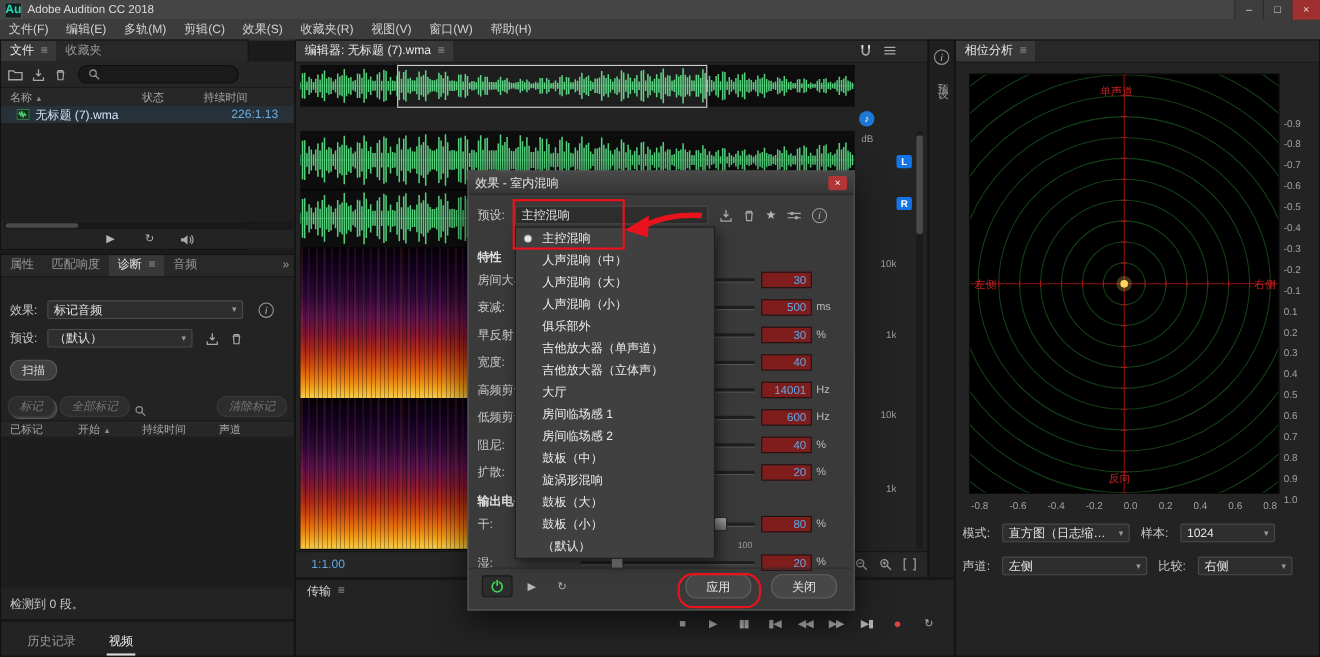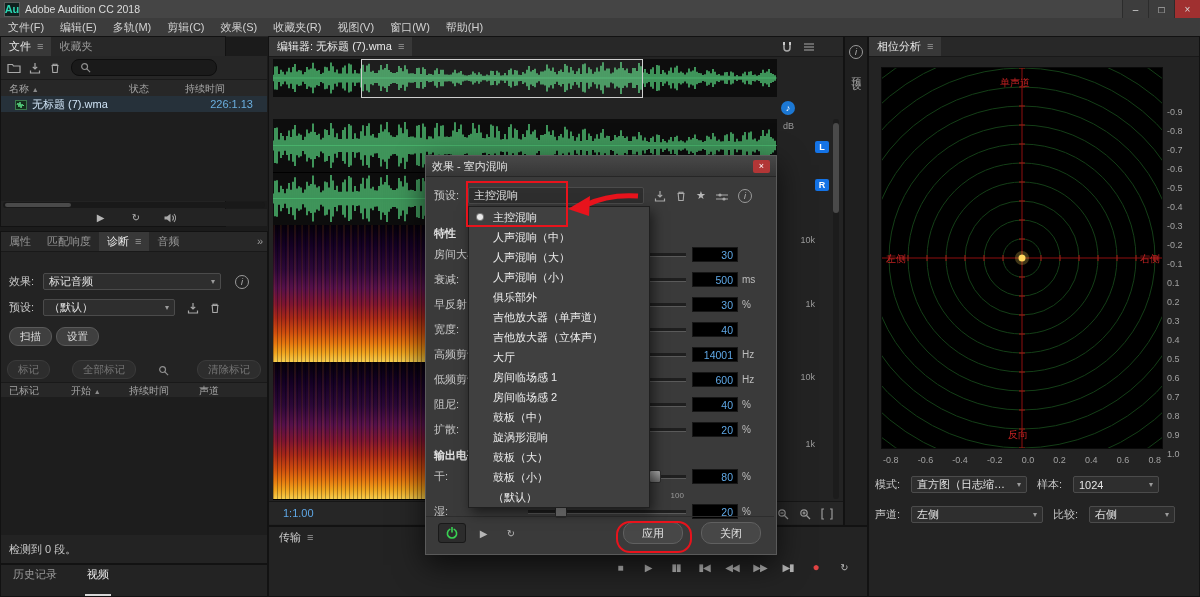--- a/index.html
+++ b/index.html
@@ -24,21 +24,21 @@
   .burger{margin-left:6px;color:#9a9a9a;}
   .chevR{margin-left:auto;padding:0 4px;color:#9a9a9a;}
   .searchpill{display:inline-flex;align-items:center;height:15px;border-radius:8px;background:#1a1a1a;border:1px solid #0e0e0e;padding:0 8px;}
   .colhead{font-size:10px;color:#a5a5a5;}
   .pill{display:inline-flex;align-items:center;justify-content:center;height:17px;border-radius:9px;background:#3f3f3f;border:1px solid #5a5a5a;color:#dddddd;padding:0 10px;font-size:10.5px;white-space:nowrap;}
   .pill.dim{color:#767676;border-color:#3a3a3a;background:#2d2d2d;}
   .combo{display:flex;align-items:center;background:#2e2e2e;border:1px solid #4b4b4b;border-radius:2px;height:17px;padding:0 5px;color:#e4e4e4;box-sizing:border-box;white-space:nowrap;overflow:hidden;}
   .combo .cval{overflow:hidden;text-overflow:ellipsis;}
   .combo .chev{margin-left:auto;color:#9c9c9c;font-size:8px;padding-left:4px;}
   .lbl{color:#c6c6c6;}
-  .vbox{background:#000000;border:1px solid #161616;color:#5fa8e6;text-align:right;padding:0 4px;height:15px;line-height:15px;box-sizing:border-box;font-size:10.5px;}
+  .vbox{background:#7f1d1d;border:1px solid #161616;color:#5fa8e6;text-align:right;padding:0 4px;height:15px;line-height:15px;box-sizing:border-box;font-size:10.5px;}
   .infoic{display:inline-flex;width:12px;height:12px;border:1px solid #9a9a9a;border-radius:50%;color:#b8b8b8;font-size:9px;align-items:center;justify-content:center;font-style:italic;}
   .ic{display:inline-block;vertical-align:middle;}
   
   .ruler{background:#2b2b2b;border-bottom:1px solid #141414;}
   .rtick{width:56px;border-left:1px solid #5a5a5a;padding-left:3px;color:#ababab;font-size:10px;height:12px;margin-top:4px;box-sizing:border-box;flex:none;}
   .wavebox{background:#0d0d0d;}
   .lane{position:absolute;left:0;width:100%;overflow:hidden;border-bottom:1px solid #000;}
   .spec{position:absolute;left:0;width:100%;border-bottom:1px solid #000;
     background:
       repeating-linear-gradient(90deg, rgba(0,0,0,.30) 0 1px, rgba(0,0,0,0) 1px 4px),
@@ -70,21 +70,21 @@
   .dlgbtn{position:absolute;height:20px;border-radius:10px;background:#474747;border:1px solid #606060;color:#e6e6e6;
           display:flex;align-items:center;justify-content:center;width:58px;top:5px;}
   .powerbtn{position:absolute;width:26px;height:18px;background:#2c2c2c;border:1px solid #191919;border-radius:3px;display:flex;align-items:center;justify-content:center;}
   
   .scope{position:absolute;background:#000;border:1px solid #0a0a0a;}
   .scopelab{position:absolute;color:#c22222;font-size:10px;z-index:3;}
   .ylab,.xlab{font-size:9px;color:#a2a2a2;}
   
   .anno{position:absolute;border:2px solid #e8131c;z-index:40;pointer-events:none;}
   .annosvg{position:absolute;z-index:40;pointer-events:none;}
-  .btabrow{display:flex;height:100%;padding-left:10px;}
+  .btabrow{display:flex;align-items:flex-end;height:100%;padding-left:22px;}
   .btab{margin-right:26px;color:#9a9a9a;padding:2px 2px 6px 2px;}
   .btab.active{color:#ececec;border-bottom:2px solid #d8d8d8;padding-bottom:4px;}
 </style>
 </head>
 <body>
 
 <div class="app">
 
   <div class="titlebar">
     <span class="aubadge">Au</span>
@@ -181,25 +181,25 @@
           <span class="chev">▾</span>
         </span>
       <span style="margin-left:12px;"><svg class="ic" viewBox="0 0 12 12" width="12" height="12">
             <path d="M6 1v6M3.8 4.8L6 7l2.2-2.2" fill="none" stroke="#a8a8a8" stroke-width="1.2"></path>
             <path d="M1.5 8.5V11h9V8.5" fill="none" stroke="#a8a8a8" stroke-width="1.2"></path>
           </svg></span>
       <span style="margin-left:10px;"><svg class="ic" viewBox="0 0 12 12" width="12" height="12">
             <path d="M2.5 3.5h7M4 3.5V2.2h4v1.3M3.2 3.5l.6 7h4.4l.6-7" fill="none" stroke="#a8a8a8" stroke-width="1.1"></path>
           </svg></span>
     </div>
-    <div class="abs" style="left:8px;top:95px;display:flex;gap:4px;">
+    <div class="abs" style="left:8px;top:95px;display:flex;gap:16px;flex-direction:column;">
       <span class="pill">扫描</span>
       <span class="pill">设置</span>
     </div>
-    <div class="abs" style="left:6px;top:128px;width:254px;display:flex;align-items:center;gap:22px;">
+    <div class="abs" style="left:6px;top:128px;width:254px;display:flex;align-items:flex-end;gap:4px;font-style:italic;">
       <span class="pill dim">标记</span>
       <span class="pill dim">全部标记</span>
       <span><svg class="ic" viewBox="0 0 12 12" width="11" height="11">
             <circle cx="5" cy="5" r="3.2" fill="none" stroke="#8f8f8f" stroke-width="1.3"></circle>
             <line x1="7.5" y1="7.5" x2="11" y2="11" stroke="#8f8f8f" stroke-width="1.3"></line>
           </svg></span>
       <span class="pill dim" style="margin-left:auto;">清除标记</span>
     </div>
     <div class="abs" style="left:0;top:150px;width:266px;height:15px;background:#272727;border-top:1px solid #191919;border-bottom:1px solid #191919;">
       <span class="colhead abs" style="left:8px;top:1px;">已标记</span>

